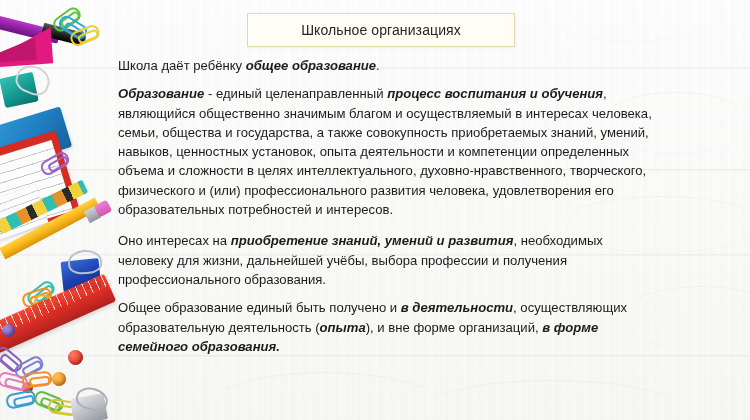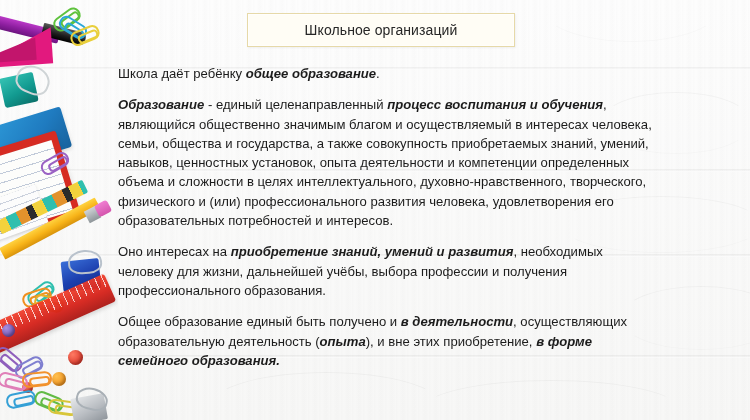--- a/index.html
+++ b/index.html
@@ -262,21 +262,21 @@
   
   .body-text {
     position: absolute;
     left: 118px;
     top: 52px;
     width: 540px;
     color: #1c1c1c;
     font-size: 13.1px;
     line-height: 19.3px;
   }
-  .para { margin: 12px 0 12px 0; }
+  .para { margin: 4px 0 12px 0; }
   .para.tight { margin-bottom: 9px; }
   .para.last { margin-bottom: 0; }
   .bi { font-weight: bold; font-style: italic; }
   .b  { font-weight: bold; font-style: italic; }
 </style>
 </head>
 <body>
 
 <div id="slide">
 
@@ -337,35 +337,35 @@
     <div class="sup clip clip-p3"></div>
     <div class="sup clip clip-p5"></div>
     <div class="sup clip clip-p4"></div>
     <div class="sup clip clip-p6"></div>
 
     <div class="sup binder binder-sil"></div>
     <div class="sup binder-sil-arm"></div>
   </div>
 
   <div class="title-box">
-    <span class="title-text">Школьное организаций</span>
+    <span class="title-text">Школьное организациях</span>
   </div>
 
   <div class="body-text">
 
     <p class="para tight">
       <span>Школа даёт ребёнку </span><span class="bi">общее образование</span><span>.</span>
     </p>
 
     <p class="para">
       <span class="b">Образование</span><span> - единый целенаправленный </span><span class="bi">процесс воспитания и обучения</span><span>, являющийся общественно значимым благом и осуществляемый в интересах человека, семьи, общества и государства, а также совокупность приобретаемых знаний, умений, навыков, ценностных установок, опыта деятельности и компетенции определенных объема и сложности в целях интеллектуального, духовно-нравственного, творческого, физического и (или) профессионального развития человека, удовлетворения его образовательных потребностей и интересов.</span>
     </p>
 
     <p class="para tight">
       <span>Оно интересах на </span><span class="bi">приобретение знаний, умений и развития</span><span>, необходимых человеку для жизни, дальнейшей учёбы, выбора профессии и получения профессионального образования.</span>
     </p>
 
     <p class="para last">
-      <span>Общее образование единый быть получено и </span><span class="bi">в деятельности</span><span>, осуществляющих образовательную деятельность (</span><span class="bi">опыта</span><span>), и вне этих приобретение, </span><span class="bi">в форме семейного образования.</span>
+      <span>Общее образование единый быть получено и </span><span class="bi">в деятельности</span><span>, осуществляющих образовательную деятельность (</span><span class="bi">опыта</span><span>), и вне форме организаций, </span><span class="bi">в форме семейного образования.</span>
     </p>
 
   </div>
 </div>
 
 </body></html>

